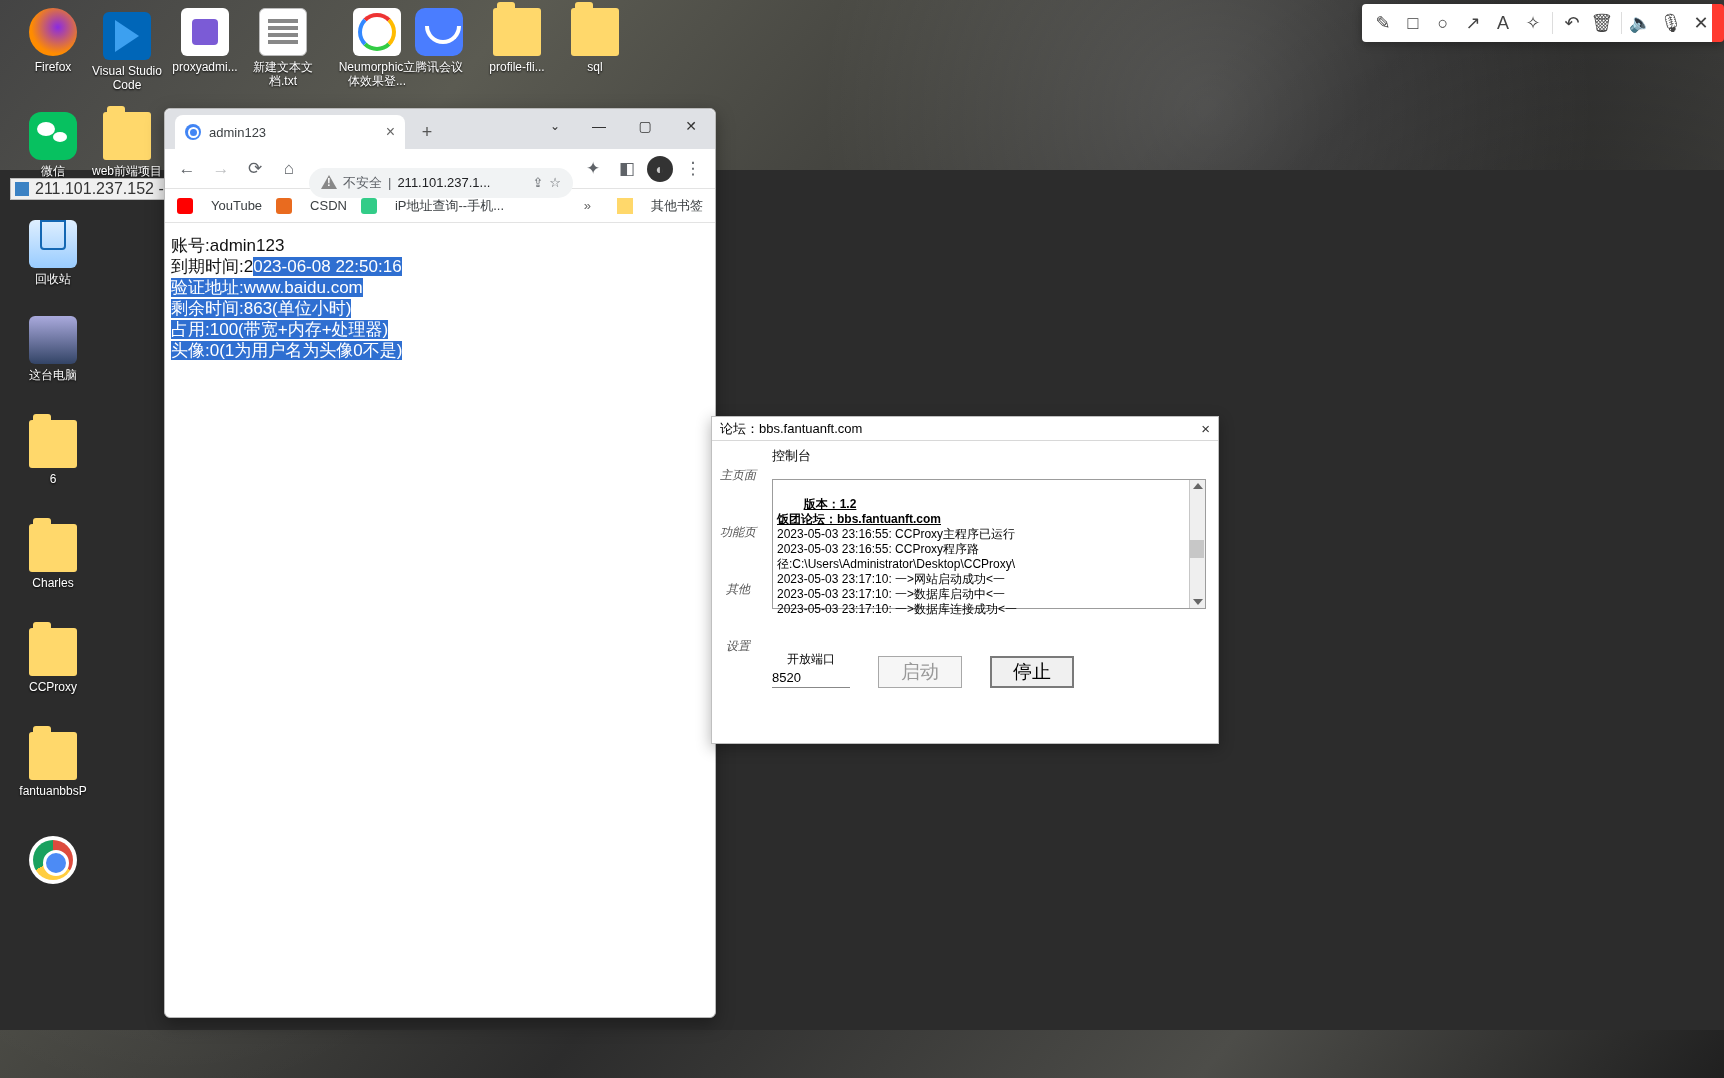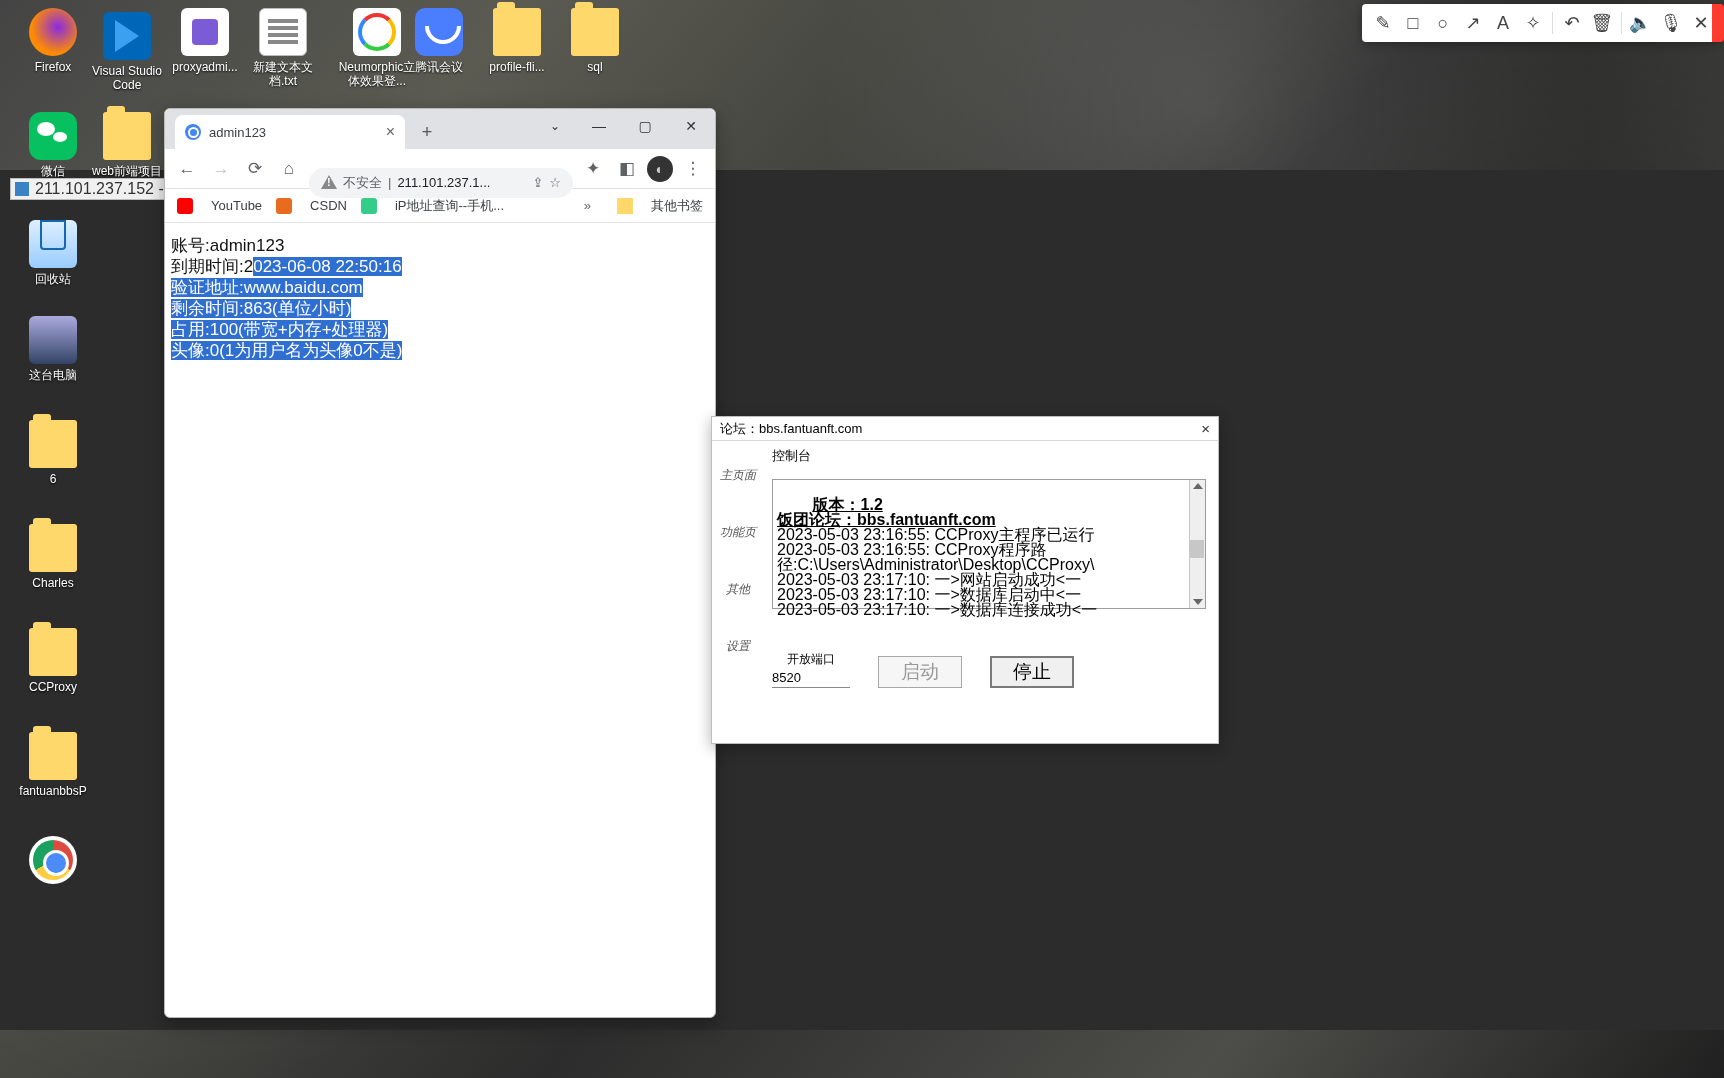--- a/index.html
+++ b/index.html
@@ -91,21 +91,21 @@
 .page .sel{background:#2f6fd1;color:#fff;}
 
 
 .console-win{position:absolute;left:711px;top:416px;width:508px;height:328px;background:#fff;border:1px solid #bfbfbf;box-shadow:0 4px 14px rgba(0,0,0,.3);}
 .console-win .titlebar{height:24px;display:flex;align-items:center;padding:0 8px;font-size:13px;border-bottom:1px solid #d8d8d8;font-family:"SimSun","NSimSun",monospace;}
 .console-win .titlebar .x{margin-left:auto;font-size:15px;color:#333;}
 .console-body{display:flex;height:calc(100% - 24px);}
 .side-tabs{width:52px;padding-top:26px;font-size:12px;color:#555;display:flex;flex-direction:column;gap:40px;align-items:center;font-family:"SimSun","NSimSun",serif;font-style:italic;}
 .console-main{flex:1;padding:6px 12px 12px 8px;font-family:"SimSun","NSimSun",monospace;font-size:13px;color:#000;}
 .console-main .lbl{margin-bottom:14px;}
-.logbox{border:1px solid #9c9c9c;height:130px;padding:2px 4px;font-size:16px;line-height:15px;position:relative;background:#fff;white-space:pre-wrap;}
+.logbox{border:1px solid #9c9c9c;height:130px;padding:2px 4px;font-size:12px;line-height:15px;position:relative;background:#fff;white-space:pre-wrap;}
 .logbox .hdr{font-weight:bold;text-decoration:underline;}
 .logbox .scroll{position:absolute;right:0;top:0;bottom:0;width:16px;background:#efefef;border-left:1px solid #c7c7c7;}
 .logbox .scroll::before,.logbox .scroll::after{content:"";position:absolute;left:3px;width:0;height:0;border-left:5px solid transparent;border-right:5px solid transparent;}
 .logbox .scroll::before{top:3px;border-bottom:6px solid #666;}
 .logbox .scroll::after{bottom:3px;border-top:6px solid #666;}
 .logbox .thumb{position:absolute;right:1px;top:60px;width:14px;height:18px;background:#c7c7c7;}
 .portrow{display:flex;gap:28px;align-items:flex-end;margin-top:42px;}
 .portfield{display:flex;flex-direction:column;font-size:12px;}
 .portfield .plabel{text-align:center;}
 .portfield input{width:78px;border:none;border-bottom:1px solid #888;font-size:13px;padding:2px 0;font-family:inherit;color:#000;background:transparent;}

